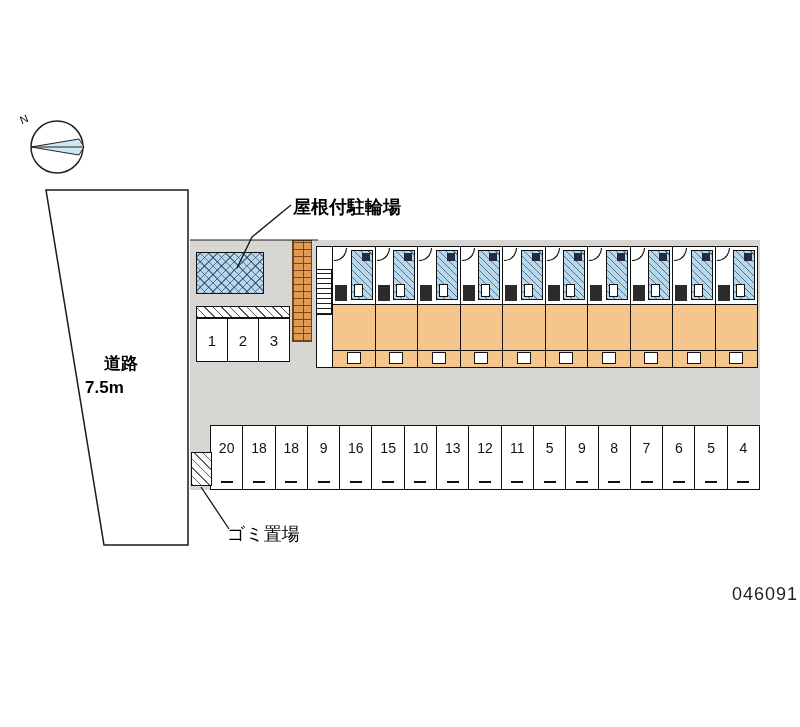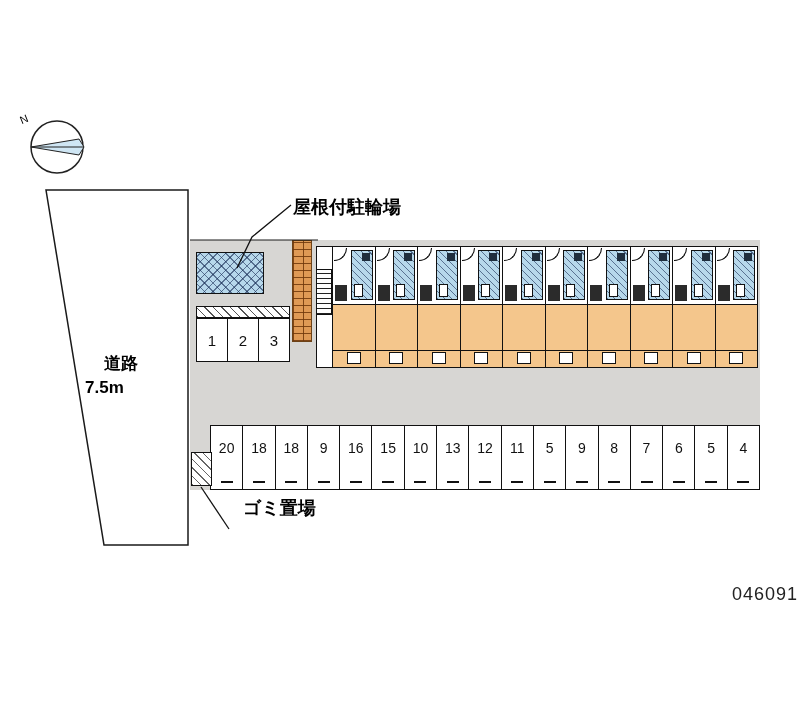--- a/index.html
+++ b/index.html
@@ -78,21 +78,21 @@
   .main-row .dash{position:absolute;bottom:6px;left:50%;transform:translateX(-50%);width:12px;height:2.5px;background:#111;}
 
   
   .garbage-box{position:absolute;left:191px;top:452px;width:21px;height:34px;z-index:3;background:#fff;
     background-image:repeating-linear-gradient(45deg,#666 0 1px,transparent 1px 6px);
     border:1.2px solid var(--ink);}
 
   
   .lbl{position:absolute;z-index:6;white-space:nowrap;color:#000;}
   .lbl-bike{left:293px;top:195px;font-size:18px;font-weight:600;}
-  .lbl-garbage{left:227px;top:496px;font-size:18px;font-weight:700;margin-left:16px;}
+  .lbl-garbage{left:227px;top:522px;font-size:18px;font-weight:400;}
   .lbl-road{left:85px;top:352px;width:72px;text-align:center;font-size:17px;font-weight:700;}
   .lbl-road-w{left:85px;top:378px;width:72px;font-size:17px;font-weight:600;}
   .lbl-plan{left:732px;top:584px;font-size:18px;letter-spacing:1px;color:#222;}
   .lbl-n{left:20px;top:113px;font-size:11px;transform:rotate(-22deg);}
 </style>
 </head>
 <body>
 
 <div class="stage">
 

